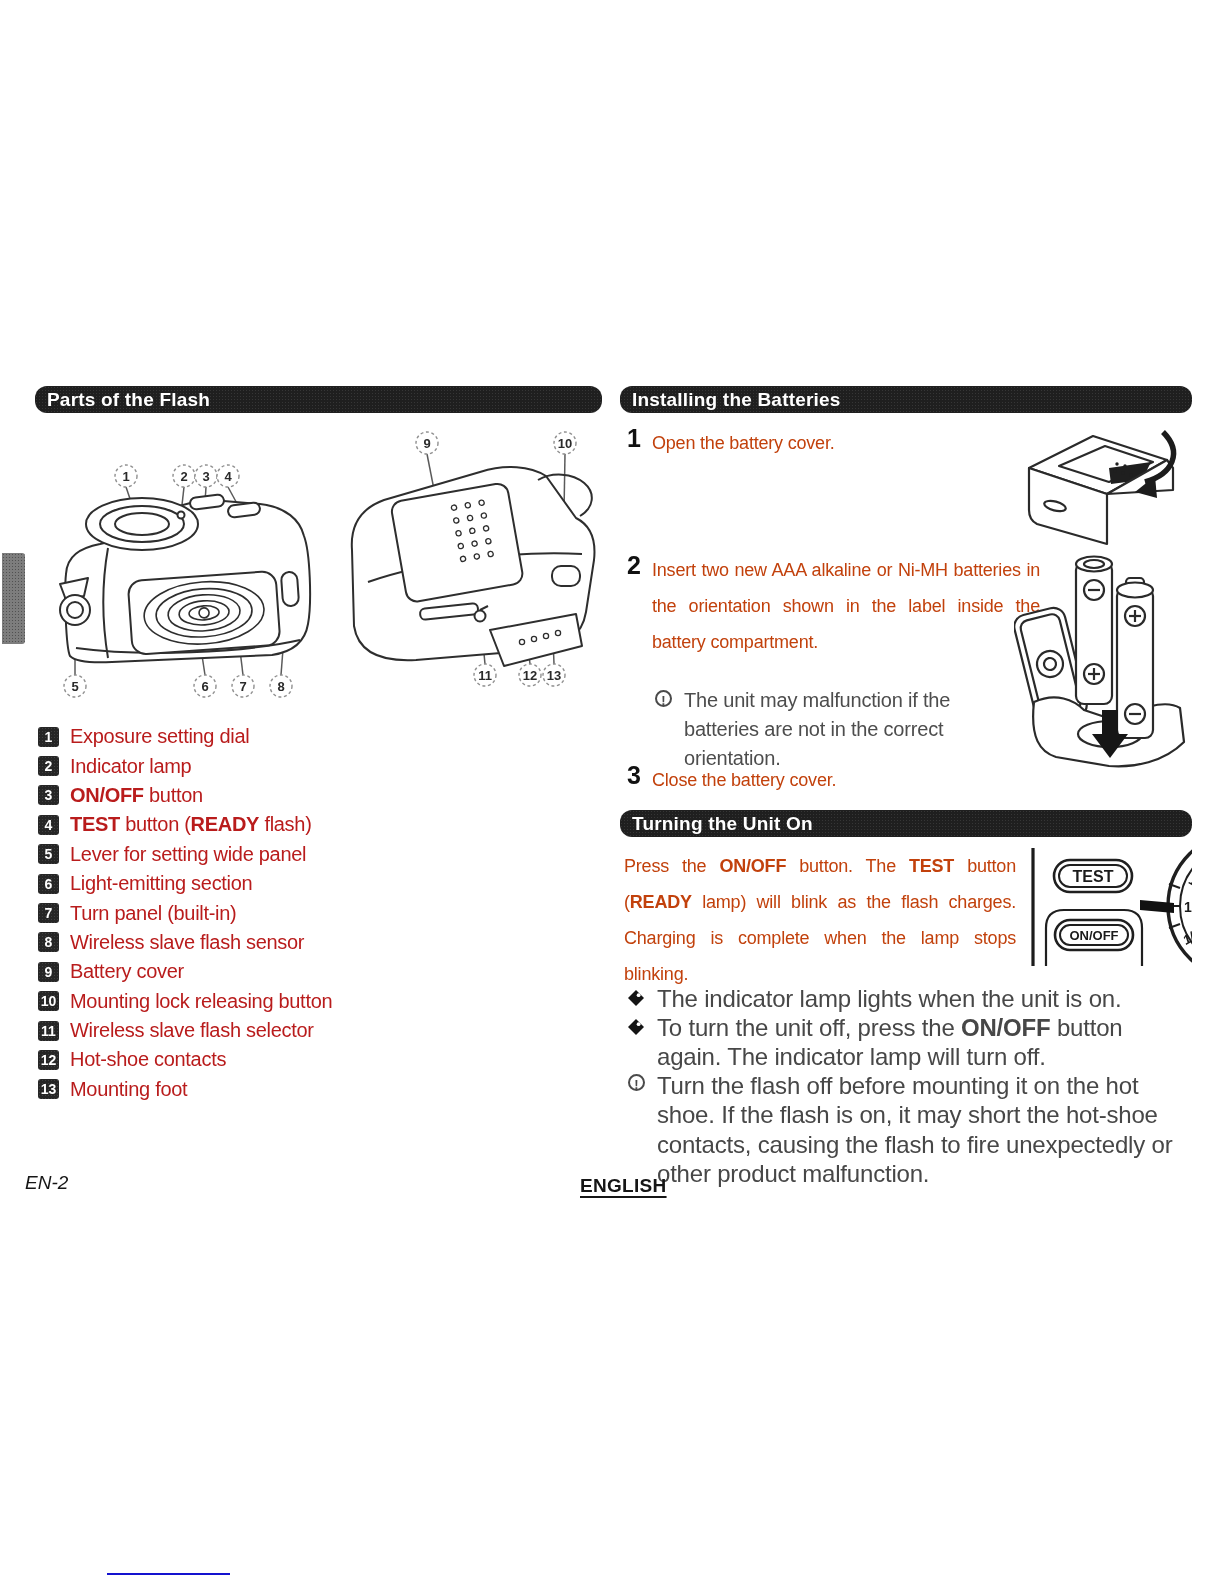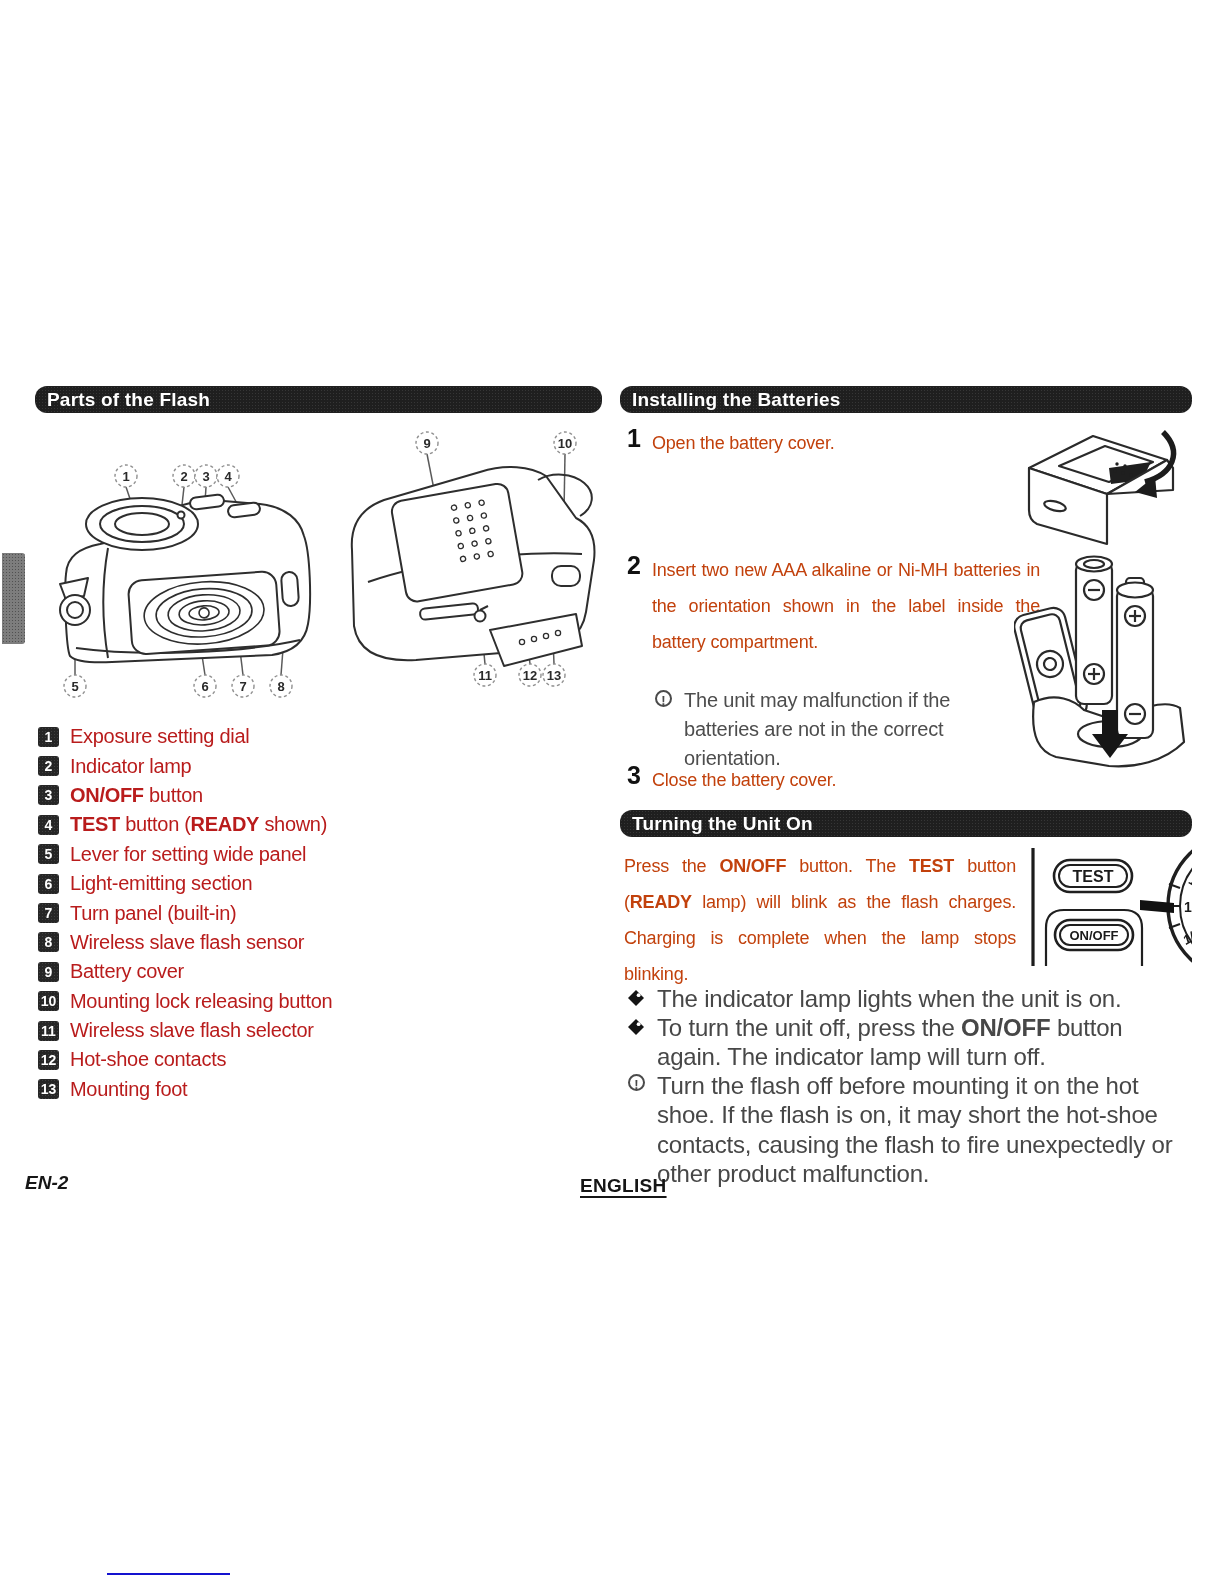--- a/index.html
+++ b/index.html
@@ -39,21 +39,21 @@
     margin-top:4px;box-sizing:border-box;
   }
   .note-text{font-size:20px;color:#4d4d4d;letter-spacing:-.2px;line-height:29px;margin-left:12px;}
   .bullet-text{font-size:24px;color:#474747;letter-spacing:-.2px;line-height:29.4px;margin-left:13px;}
   .tip-icon{flex:0 0 auto;margin-top:6px;}
   
   .illus{position:absolute;overflow:hidden;}
   svg text{font-family:"Liberation Sans",sans-serif;}
   .callout-text{font-size:13px;font-weight:700;fill:#2a2a2a;}
   
-  .footer-left{position:absolute;left:25px;top:1172px;font-size:19px;font-weight:700;font-style:italic;color:#161616;}
+  .footer-left{position:absolute;left:25px;top:1172px;font-size:19px;font-weight:400;font-style:italic;color:#161616;}
   .footer-center{position:absolute;left:580px;top:1175px;font-size:19px;font-weight:700;color:#161616;
     text-decoration:underline;text-underline-offset:4px;text-decoration-thickness:2px;letter-spacing:.3px;}
   .blue-line{position:absolute;left:107px;top:1573px;width:123px;height:2px;background:#1412cf;}
   .edge-tab{position:absolute;left:2px;top:553px;width:23px;height:91px;background:#7d7d7d;
     background-image:radial-gradient(rgba(0,0,0,0.35) 1px, transparent 1px);background-size:3px 3px;
     border-radius:0 3px 3px 0;}
 </style>
 </head>
 <body>
 
@@ -208,21 +208,21 @@
     <li>
         <span class="badge">2</span>
         <span class="part-label">Indicator lamp</span>
       </li>
     <li>
         <span class="badge">3</span>
         <span class="part-label"><span class="b">ON/OFF</span><span> button</span></span>
       </li>
     <li>
         <span class="badge">4</span>
-        <span class="part-label"><span class="b">TEST</span><span> button (</span><span class="b">READY</span><span> shown)</span></span>
+        <span class="part-label"><span class="b">TEST</span><span> button (</span><span class="b">READY</span><span> flash)</span></span>
       </li>
     <li>
         <span class="badge">5</span>
         <span class="part-label">Lever for setting wide panel</span>
       </li>
     <li>
         <span class="badge">6</span>
         <span class="part-label">Light-emitting section</span>
       </li>
     <li>

